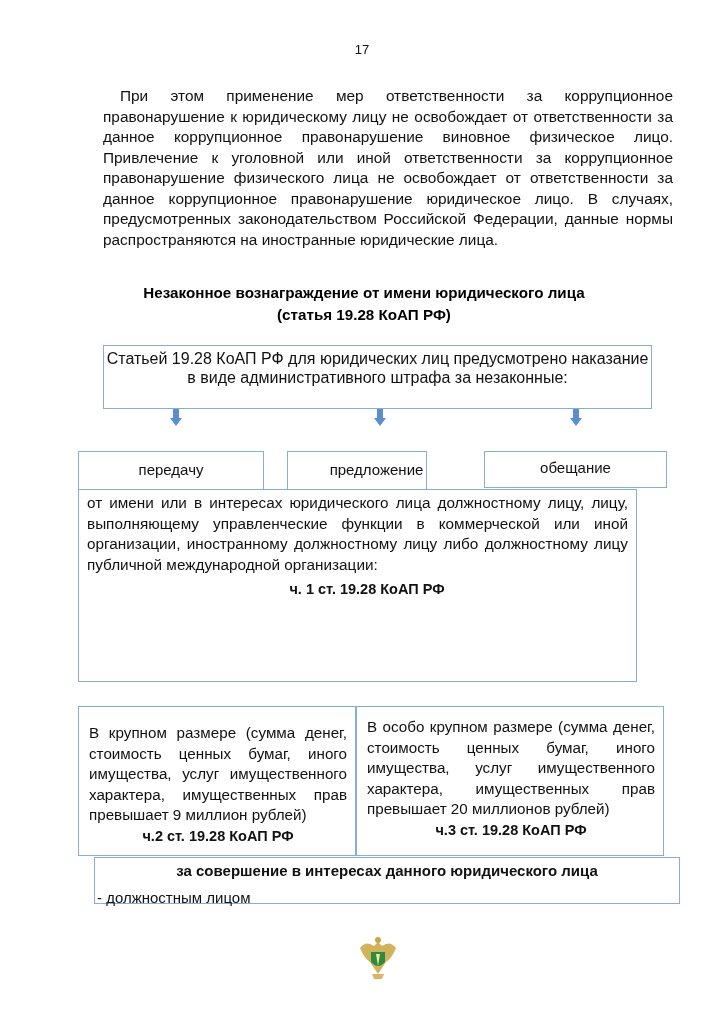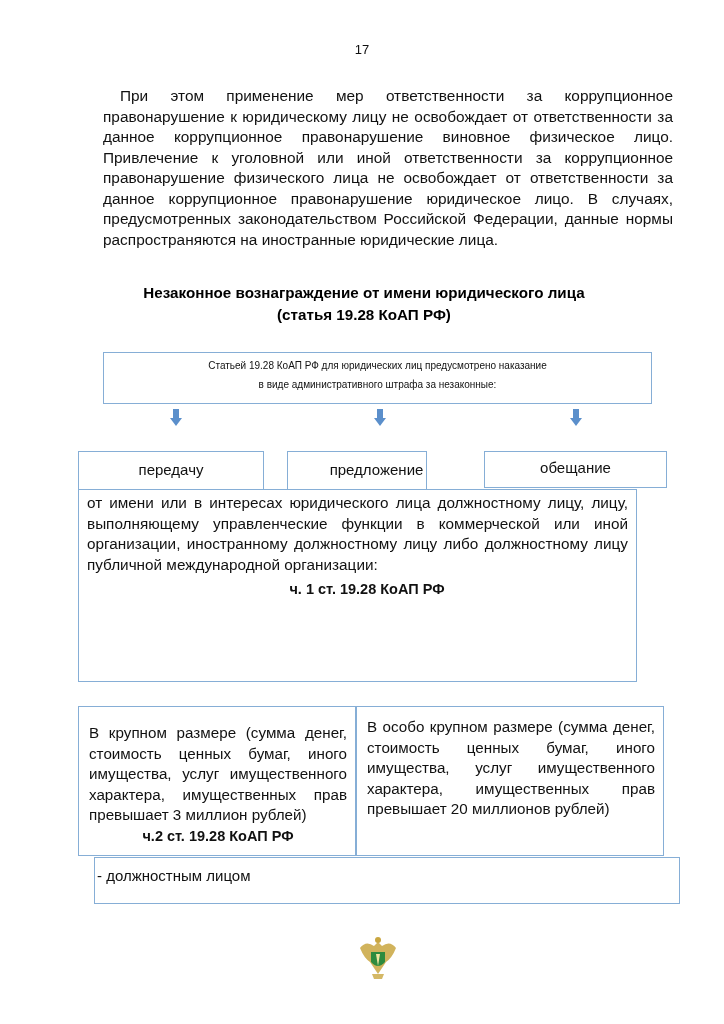--- a/index.html
+++ b/index.html
@@ -5,22 +5,22 @@
   html, body { margin: 0; padding: 0; background: #ffffff; }
   body { width: 724px; height: 1024px; position: relative; overflow: hidden;
          font-family: "Liberation Sans", "DejaVu Sans", sans-serif; color: #111; }
   .abs { position: absolute; }
   .page-num { left: 0; width: 724px; top: 42px; text-align: center; font-size: 13px; }
   .para { left: 103px; width: 570px; top: 86px; font-size: 15.4px; line-height: 20.5px;
           text-align: justify; text-indent: 17px; }
   .heading { left: 64px; width: 600px; text-align: center; color: #000000; font-weight: bold;
              font-size: 15.2px; line-height: 22px; top: 282px; }
   .box { position: absolute; border: 1.5px solid #86aed6; background: #fff; box-sizing: border-box; }
-  .intro-box { left: 103px; top: 345px; width: 549px; height: 52px; font-size: 10px;
-               line-height: 19px; text-align: center; padding-top: 3px; margin-top: 7px; }
+  .intro-box { left: 103px; top: 345px; width: 549px; height: 64px; font-size: 16px;
+               line-height: 19px; text-align: center; padding-top: 3px; }
   .arrow { position: absolute; width: 12px; height: 18px; }
   .arrow .shaft { position: absolute; left: 3px; top: 0; width: 6px; height: 9px; background: #5b8fcb; }
   .arrow .head { position: absolute; left: 0; top: 9px; width: 0; height: 0;
                  border-left: 6px solid transparent; border-right: 6px solid transparent;
                  border-top: 8px solid #5b8fcb; }
   .kind-box { top: 451px; height: 39px; font-size: 15px; text-align: center; line-height: 36px; }
   .main-box { left: 78px; top: 489px; width: 559px; height: 193px; padding: 3px 8px 0 8px;
               font-size: 15.3px; line-height: 20.5px; }
   .main-box .desc { text-align: justify; }
   .main-box .item { font-weight: bold; width: 354px; text-align: justify; margin-top: 2px; }
@@ -67,28 +67,30 @@
 <div class="box kind-box" style="left:78px; width:186px;">передачу</div>
 <div class="box kind-box" style="left:287px; width:140px;padding-left:39px;">предложение</div>
 <div class="box kind-box" style="left:484px; width:183px; height:37px; line-height:32px;">обещание</div>
 
 <div class="box main-box">
   <div class="desc">от имени или в интересах юридического лица должностному лицу, лицу, выполняющему управленческие функции в коммерческой или иной организации, иностранному должностному лицу либо должностному лицу публичной международной организации:</div>
   <div class="ref">ч. 1 ст. 19.28 КоАП РФ</div>
 </div>
 
 <div class="box size-box" style="left:78px; width:278px;">
-  <div>В крупном размере (сумма денег, стоимость ценных бумаг, иного имущества, услуг имущественного характера, имущественных прав превышает 3 миллион рублей)</div>
+  <div>В крупном размере (сумма денег, стоимость ценных бумаг, иного имущества, услуг имущественного характера, имущественных прав превышает 9 миллион рублей)</div>
   <div class="ref">ч.2 ст. 19.28 КоАП РФ</div>
 </div>
 <div class="box size-box" style="left:356px; width:308px; padding-top:10px;">
   <div>В особо крупном размере (сумма денег, стоимость ценных бумаг, иного имущества, услуг имущественного характера, имущественных прав превышает 20 миллионов рублей)</div>
+  <div class="ref">ч.3 ст. 19.28 КоАП РФ</div>
 </div>
 
 <div class="box bottom-box">
+  <div class="title">за совершение в интересах данного юридического лица</div>
   <div class="sub">- должностным лицом</div>
 </div>
 
 <svg class="abs emblem" viewBox="0 0 44 48">
   <path d="M4 14 Q10 6 18 12 L22 8 L26 12 Q34 6 40 14 Q36 24 30 28 L22 40 L14 28 Q8 24 4 14 Z" fill="#c9a640" opacity="0.85"></path>
   <circle cx="22" cy="6" r="3" fill="#c9a640"></circle>
   <path d="M15 18 L29 18 L29 28 Q22 36 15 28 Z" fill="#2e8b3e"></path>
   <path d="M20 20 L24 20 L22 32 Z" fill="#f0e6a0"></path>
   <path d="M16 40 L28 40 L26 45 L18 45 Z" fill="#c9a640" opacity="0.8"></path>
 </svg>

